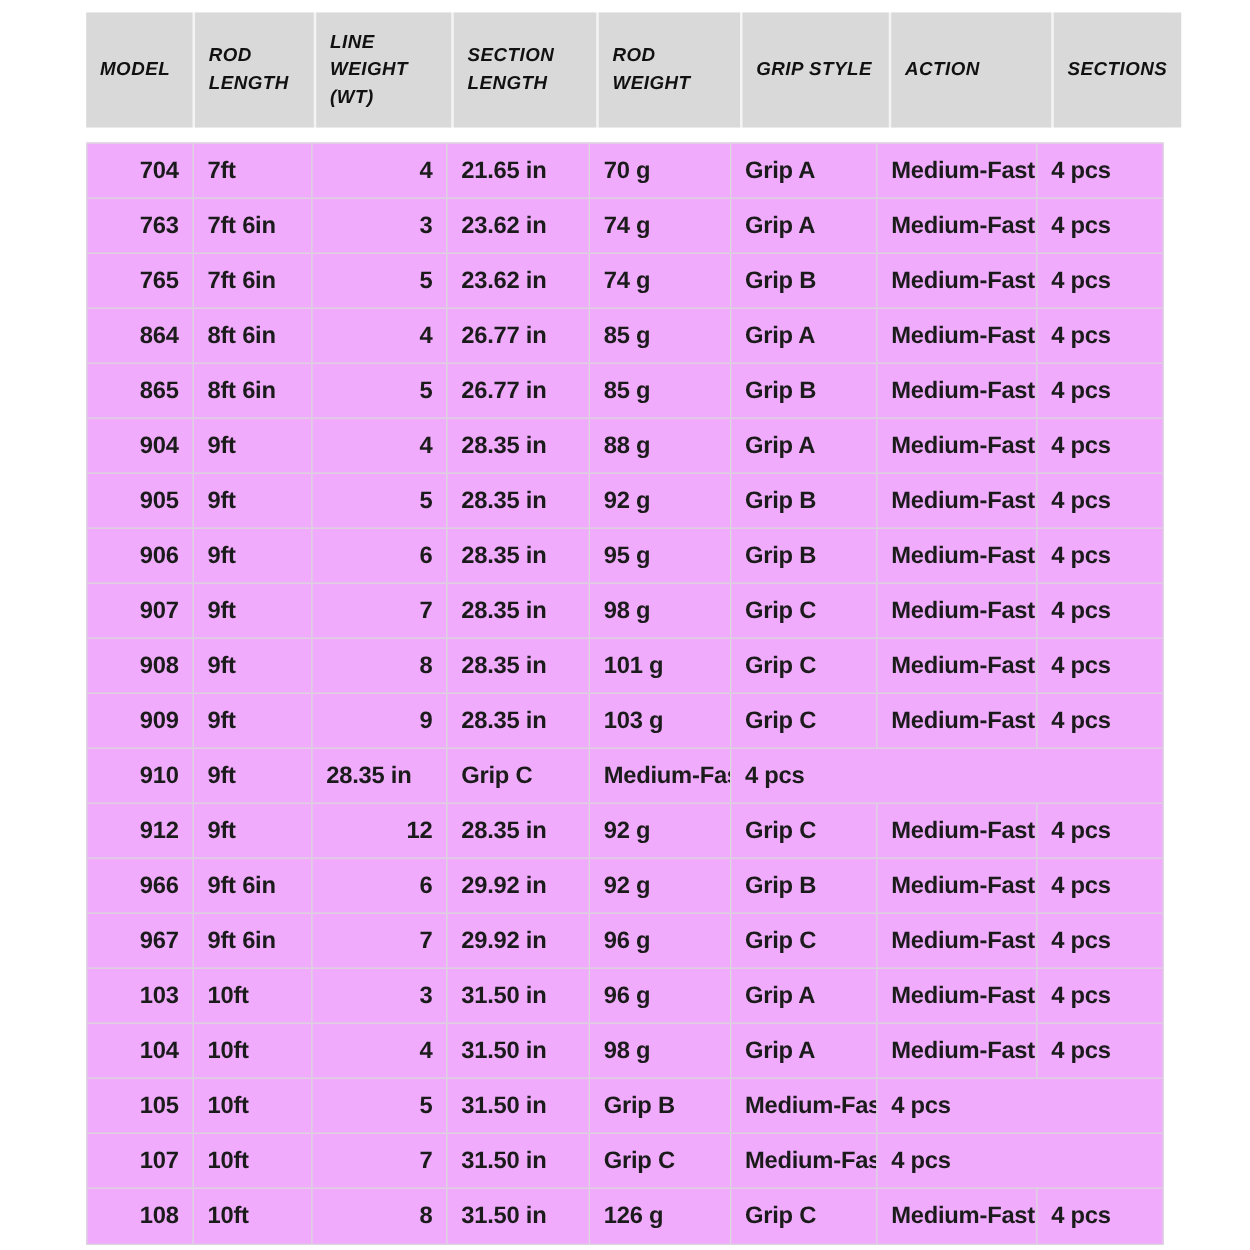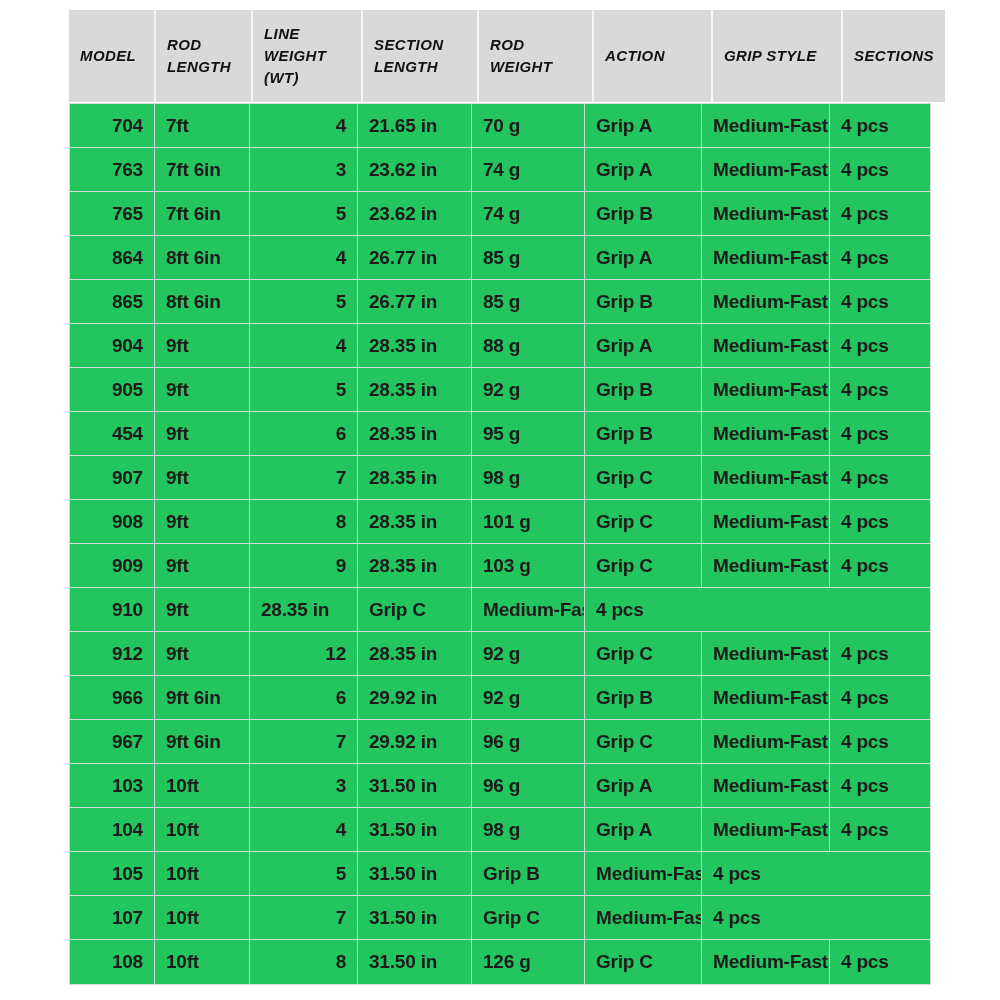--- a/index.html
+++ b/index.html
@@ -30,23 +30,23 @@
     background:var(--header-bg);
     display:flex;align-items:center;justify-content:flex-start;
     padding:0 8px 0 11px;
     font-weight:700;font-style:italic;
     font-size:15px;line-height:1.45;letter-spacing:.4px;
     white-space:pre-line;
     color:#111;
   }
   
   .tbody{
-    margin-top:1px;
+    margin-top:12px;
     border:1px solid var(--line);
-    background:#22c55e;
+    background:#f0abfc;
   }
   .trow{
     display:grid;
     grid-template-columns:84px 95px 108px 114px 113px 117px 128px 101px;
     height:44px;
     border-bottom:1px solid var(--line);
   }
   .trow:last-child{border-bottom:none;}
   .cell{
     display:flex;align-items:center;
@@ -65,22 +65,22 @@
   <div class="thead">
       <div class="hcell">MODEL</div>
       <div class="hcell">ROD
 LENGTH</div>
       <div class="hcell">LINE
 WEIGHT
 (WT)</div>
       <div class="hcell">SECTION
 LENGTH</div>
       <div class="hcell">ROD WEIGHT</div>
+      <div class="hcell">GRIP STYLE</div>
       <div class="hcell">ACTION</div>
-      <div class="hcell">GRIP STYLE</div>
       <div class="hcell">SECTIONS</div>
     </div>
   <div class="tbody">
       <div class="trow">
         <div class="cell a-right">704</div>
         <div class="cell a-left">7ft</div>
         <div class="cell a-right">4</div>
         <div class="cell a-left">21.65 in</div>
         <div class="cell a-left">70 g</div>
         <div class="cell a-left">Grip A</div>
@@ -141,21 +141,21 @@
         <div class="cell a-right">905</div>
         <div class="cell a-left">9ft</div>
         <div class="cell a-right">5</div>
         <div class="cell a-left">28.35 in</div>
         <div class="cell a-left">92 g</div>
         <div class="cell a-left">Grip B</div>
         <div class="cell a-left">Medium-Fast</div>
         <div class="cell a-left">4 pcs</div>
       </div>
       <div class="trow">
-        <div class="cell a-right">454</div>
+        <div class="cell a-right">906</div>
         <div class="cell a-left">9ft</div>
         <div class="cell a-right">6</div>
         <div class="cell a-left">28.35 in</div>
         <div class="cell a-left">95 g</div>
         <div class="cell a-left">Grip B</div>
         <div class="cell a-left">Medium-Fast</div>
         <div class="cell a-left">4 pcs</div>
       </div>
       <div class="trow">
         <div class="cell a-right">907</div>

